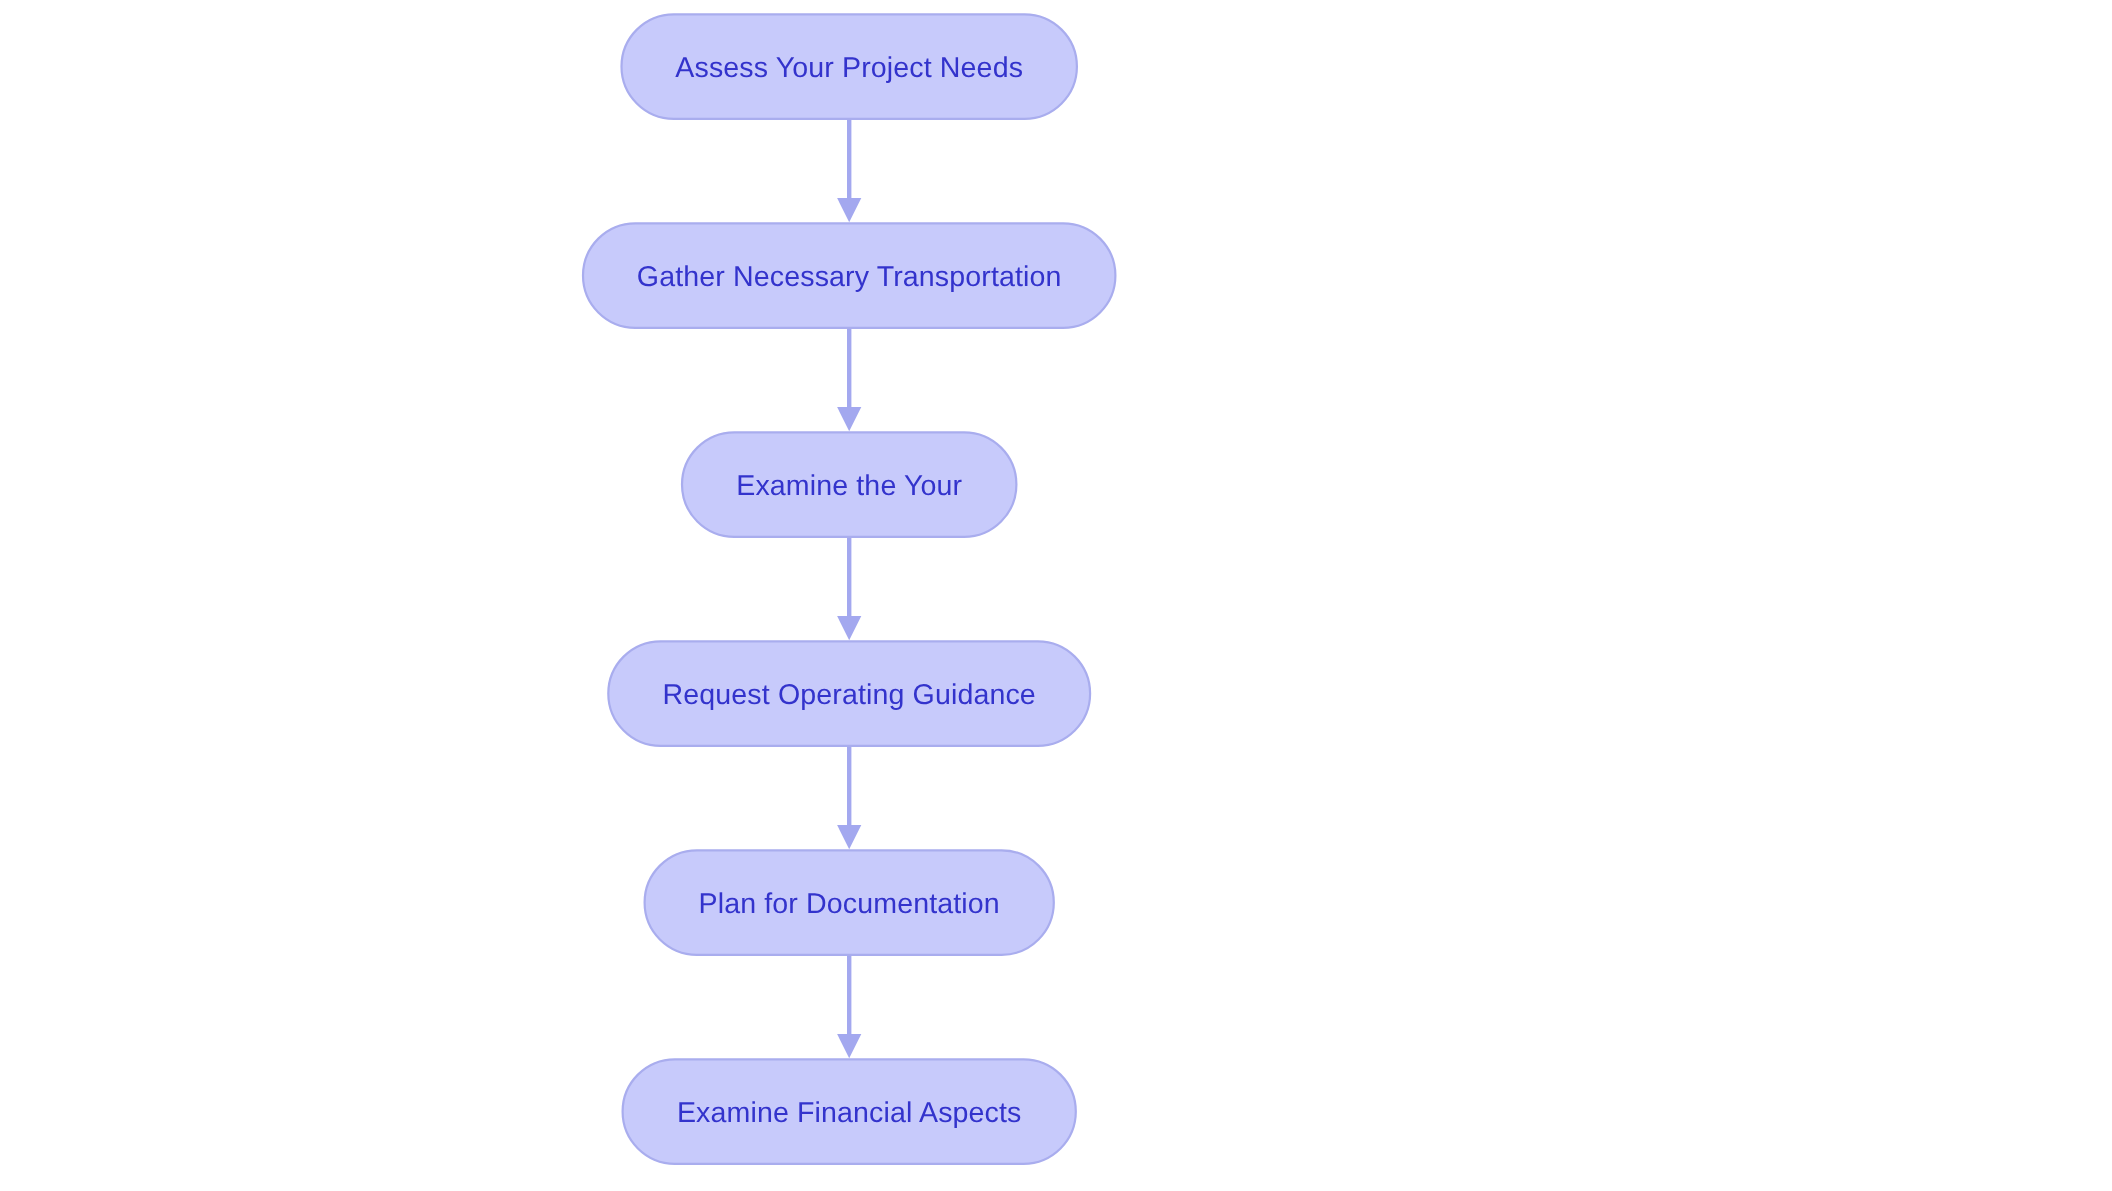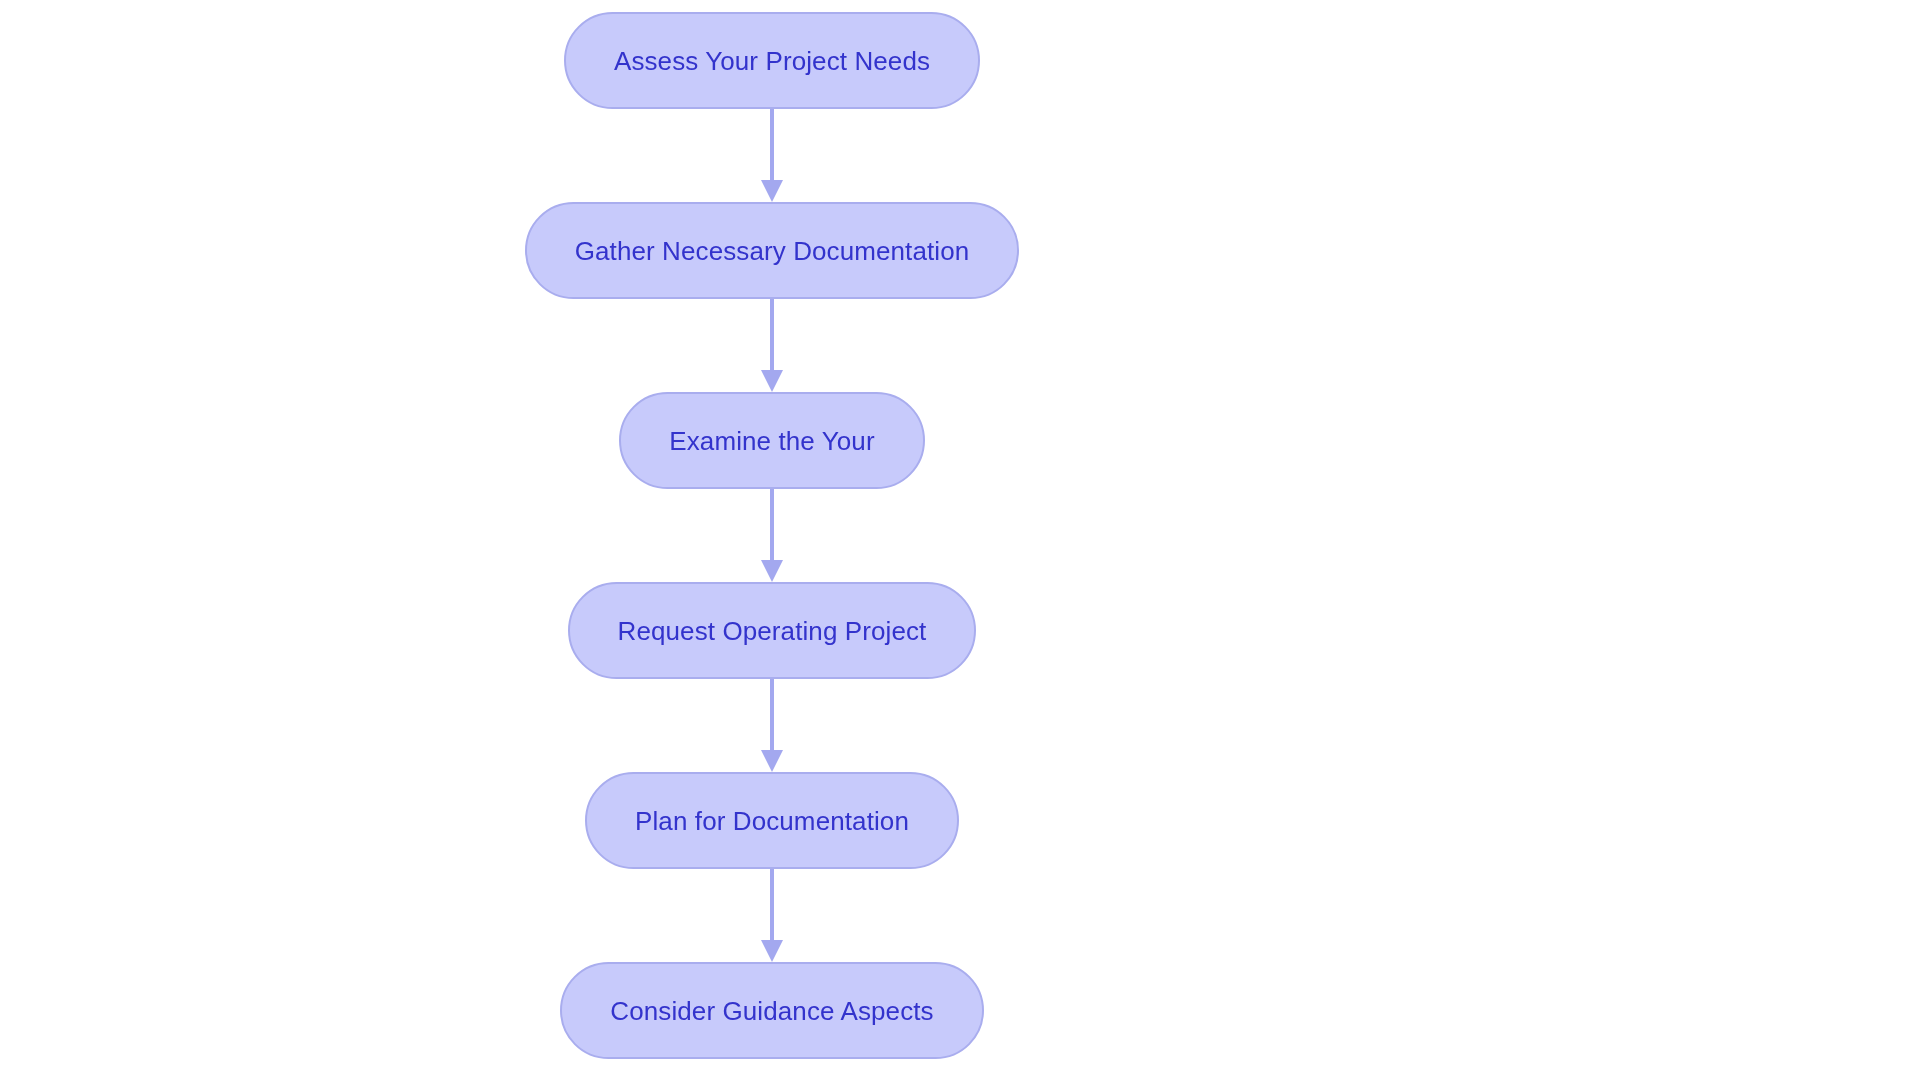--- a/index.html
+++ b/index.html
@@ -93,52 +93,52 @@
   <div class="node">
     <span class="node-label">Assess Your Project Needs</span>
   </div>
 
   <div class="connector">
     <span class="conn-line"></span>
     <span class="conn-head"></span>
   </div>
 
   <div class="node">
-    <span class="node-label">Gather Necessary Documentation</span>
+    <span class="node-label">Gather Necessary Transportation</span>
   </div>
 
   <div class="connector">
     <span class="conn-line"></span>
     <span class="conn-head"></span>
   </div>
 
   <div class="node">
     <span class="node-label">Examine the Your</span>
   </div>
 
   <div class="connector">
     <span class="conn-line"></span>
     <span class="conn-head"></span>
   </div>
 
   <div class="node">
-    <span class="node-label">Request Operating Project</span>
+    <span class="node-label">Request Operating Guidance</span>
   </div>
 
   <div class="connector">
     <span class="conn-line"></span>
     <span class="conn-head"></span>
   </div>
 
   <div class="node">
     <span class="node-label">Plan for Documentation</span>
   </div>
 
   <div class="connector">
     <span class="conn-line"></span>
     <span class="conn-head"></span>
   </div>
 
   <div class="node">
-    <span class="node-label">Consider Guidance Aspects</span>
+    <span class="node-label">Examine Financial Aspects</span>
   </div>
 
 </div>
 
 </body></html>

